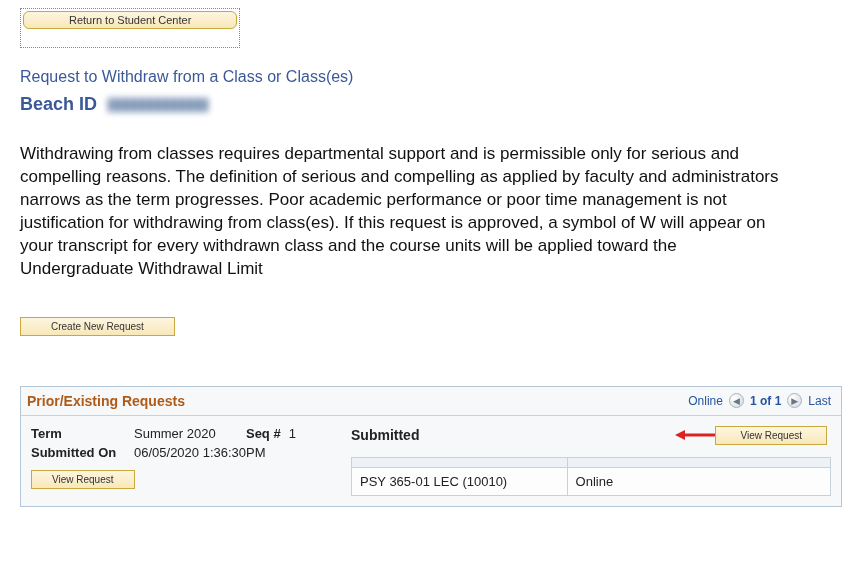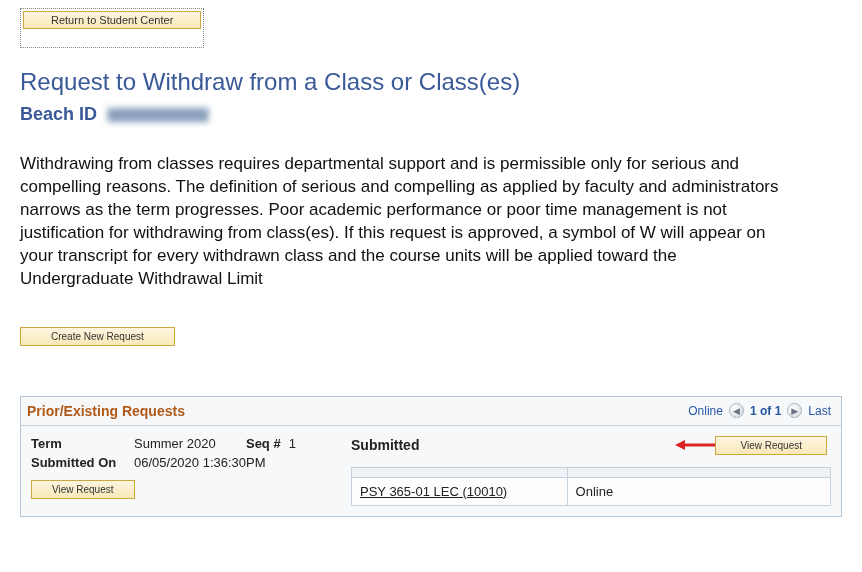--- a/index.html
+++ b/index.html
@@ -20,32 +20,33 @@
     .btn {
       background: linear-gradient(#fdf5e0, #f8e8b8);
       border: 1px solid #c9a840;
       padding: 3px 14px;
       font-size: 10px;
       font-family: Arial, sans-serif;
       cursor: pointer;
       color: #333;
     }
     .btn-top {
-      padding: 2px 27px;
+      padding: 2px 45px;
       font-size: 11px;
       margin-bottom: 16px;
+      border-radius: 6px;
     }
     .btn-top-wrapper {
       border: 1px dotted #888;
       display: inline-block;
       padding: 2px;
     }
     .title {
       color: #3a5998;
-      font-size: 24px;
+      font-size: 16px;
       font-weight: normal;
       margin: 20px 0 8px 0;
     }
     .subheader {
       display: flex;
       justify-content: space-between;
       align-items: baseline;
       margin-bottom: 28px;
     }
     .student-name {
@@ -270,21 +271,21 @@
           </div>
           <button class="btn btn-view2">View Request</button>
         </div>
         <table class="enroll-table">
           <tbody>
               <tr class="hdr">
             <td></td>
             <td></td>
           </tr>
           <tr>
-            <td style="width:45%;text-decoration:underline;">PSY 365-01 LEC (10010)</td>
+            <td style="width:45%;">PSY 365-01 LEC (10010)</td>
             <td>Online</td>
           </tr>
         </tbody>
           </table>
       </div>
     </div>
   </div>
 </div>
 
 </body></html>

